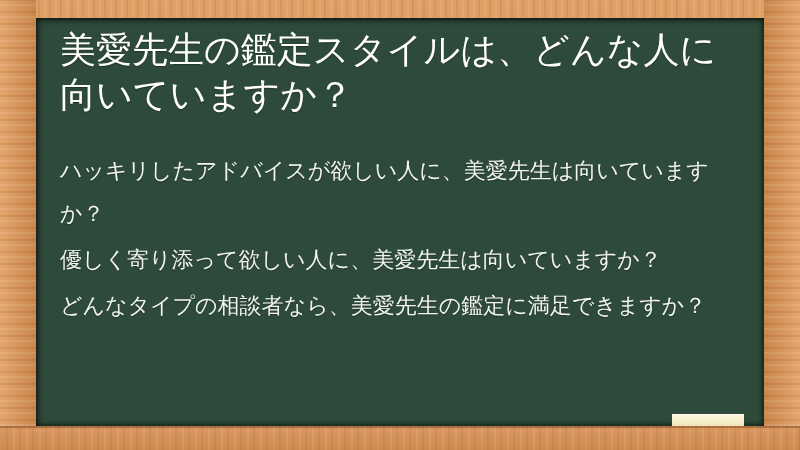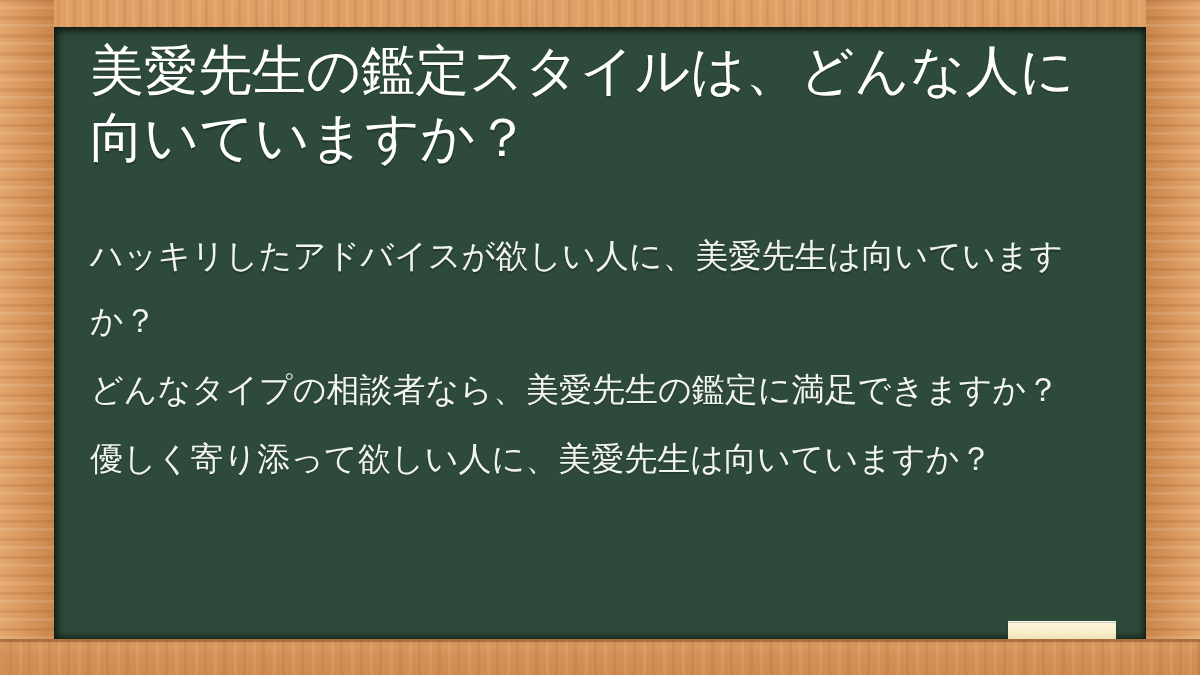--- a/index.html
+++ b/index.html
@@ -164,26 +164,26 @@
 <body>
 
 <div class="board-frame">
 
   <div class="rail rail-left"></div>
   <div class="rail rail-right"></div>
 
   <div class="chalkboard">
     <div class="board-inner">
 
-      <div class="title" style="left:24px;font-family:Liberation Mono, monospace;">美愛先生の鑑定スタイルは、どんな人に向いていますか？</div>
+      <div class="title" style="left:24px;">美愛先生の鑑定スタイルは、どんな人に向いていますか？</div>
 
       <div class="q-list">
         <div class="q-item">ハッキリしたアドバイスが欲しい人に、美愛先生は向いていますか？</div>
+        <div class="q-item">優しく寄り添って欲しい人に、美愛先生は向いていますか？</div>
         <div class="q-item">どんなタイプの相談者なら、美愛先生の鑑定に満足できますか？</div>
-        <div class="q-item">優しく寄り添って欲しい人に、美愛先生は向いていますか？</div>
       </div>
 
     </div>
   </div>
 
   <div class="chalk-stick"></div>
 
   <div class="tray">
     <div class="tray-lip"></div>
   </div>

